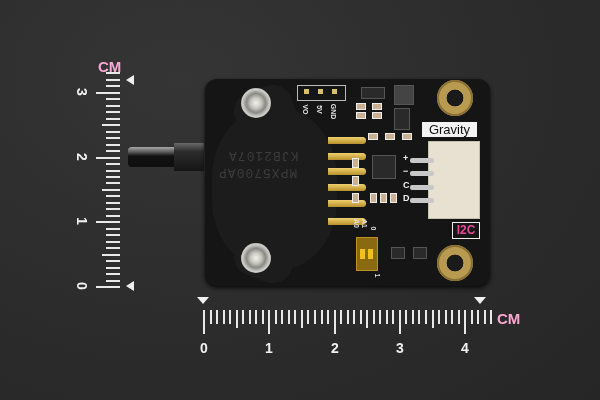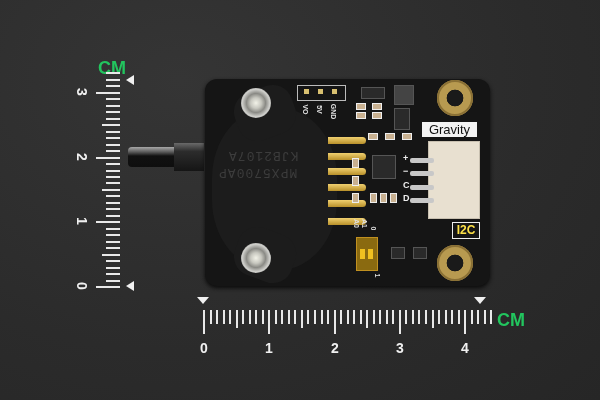--- a/index.html
+++ b/index.html
@@ -3,21 +3,21 @@
 <meta charset="utf-8">
 <style>
   html,body{margin:0;padding:0;}
   body{width:600px;height:400px;overflow:hidden;background:#2e2e2e;position:relative;font-family:"Liberation Sans",sans-serif;}
   .bg{position:absolute;inset:0;background:
      radial-gradient(ellipse at 30% 20%, #353535 0%, #2b2b2b 60%, #262626 100%);}
   
   .vruler{position:absolute;left:0;top:0;width:140px;height:300px;}
   .vtick{position:absolute;height:2px;background:#e8e8e8;}
   .vlabel{position:absolute;color:#f0f0f0;font-weight:bold;font-size:14px;transform:rotate(90deg);}
-  .cm-label{position:absolute;color:#22c55e;font-weight:bold;font-size:18px;}
+  .cm-label{position:absolute;color:#f9a8d4;font-weight:bold;font-size:15px;}
   .tri-left{position:absolute;width:0;height:0;border-top:5px solid transparent;border-bottom:5px solid transparent;border-right:8px solid #f0f0f0;}
   .tri-down{position:absolute;width:0;height:0;border-left:6px solid transparent;border-right:6px solid transparent;border-top:7px solid #f0f0f0;}
   .htick{position:absolute;width:2px;background:#e8e8e8;}
   .hlabel{position:absolute;color:#f0f0f0;font-weight:bold;font-size:14px;}
   
   .board{position:absolute;left:205px;top:79px;width:285px;height:207px;background:#151515;border-radius:12px;box-shadow:0 2px 4px #0a0a0a;}
   .sensor{position:absolute;left:212px;top:108px;width:125px;height:162px;background:#1c1c1c;border-radius:58px 58px 58px 58px / 70px 70px 70px 70px;}
   .sensor-top{position:absolute;left:235px;top:88px;width:60px;height:50px;background:#1c1c1c;border-radius:20px;transform:rotate(-20deg);}
   .sensor-bot{position:absolute;left:235px;top:230px;width:60px;height:50px;background:#1c1c1c;border-radius:20px;transform:rotate(20deg);}
   .screw{position:absolute;width:30px;height:30px;border-radius:50%;background:radial-gradient(circle at 50% 50%,#f2f2e8 0%,#c8c8c0 25%,#8a8a85 45%,#d0d0cc 65%,#707070 85%,#3a3a3a 100%);}
@@ -25,21 +25,21 @@
   .tube{position:absolute;left:128px;top:147px;width:48px;height:20px;background:linear-gradient(#a8a8a8 0%,#5a5a5a 25%,#111 45%,#0e0e0e 100%);border-radius:4px 0 0 4px;}
   .tube-flare{position:absolute;left:174px;top:143px;width:30px;height:28px;background:linear-gradient(#6a6a6a 0%,#2c2c2c 30%,#151515 100%);}
   .pin{position:absolute;left:328px;width:38px;height:7px;background:linear-gradient(#f0d070,#b8902a);border-radius:0 4px 4px 0;}
   .mount{position:absolute;width:36px;height:36px;border-radius:50%;background:radial-gradient(circle,#1a1a1a 0 32%,#b89a50 34% 100%);box-shadow:inset 0 0 0 2px #8a7035;}
   .header{position:absolute;left:297px;top:85px;width:47px;height:14px;border:1px solid #bbb;}
   .hpin{position:absolute;top:89px;width:5px;height:5px;background:#d8c070;}
   .silk{position:absolute;color:#e0e0e0;font-size:7px;font-weight:bold;transform:rotate(90deg);}
   .smd{position:absolute;background:#c8b090;border:1px solid #eee;}
   .ic{position:absolute;background:#2a2a2a;border:1px solid #555;}
   .gravity{position:absolute;left:422px;top:122px;width:55px;height:15px;background:#f2f2f2;color:#111;font-size:13px;line-height:15px;text-align:center;}
-  .i2c{position:absolute;left:452px;top:222px;width:26px;height:15px;border:1px solid #eee;color:#fde047;font-size:12px;line-height:15px;text-align:center;font-weight:bold;}
+  .i2c{position:absolute;left:452px;top:222px;width:26px;height:15px;border:1px solid #eee;color:#ec4899;font-size:12px;line-height:15px;text-align:center;font-weight:bold;}
   .connector{position:absolute;left:428px;top:141px;width:50px;height:76px;background:#e8e0d0;border:1px solid #c8c0b0;}
   .conn-pin{position:absolute;left:410px;width:24px;height:5px;background:#c8c8c8;border-radius:2px;}
   .conn-lbl{position:absolute;left:403px;color:#eee;font-size:9px;font-weight:bold;}
   .dip{position:absolute;left:356px;top:237px;width:20px;height:32px;background:#8a6a10;border:1px solid #c09020;}
   .dip-sw{position:absolute;width:5px;height:10px;background:#f0c020;}
 </style>
 </head>
 <body>
 
 <div class="bg"></div>

